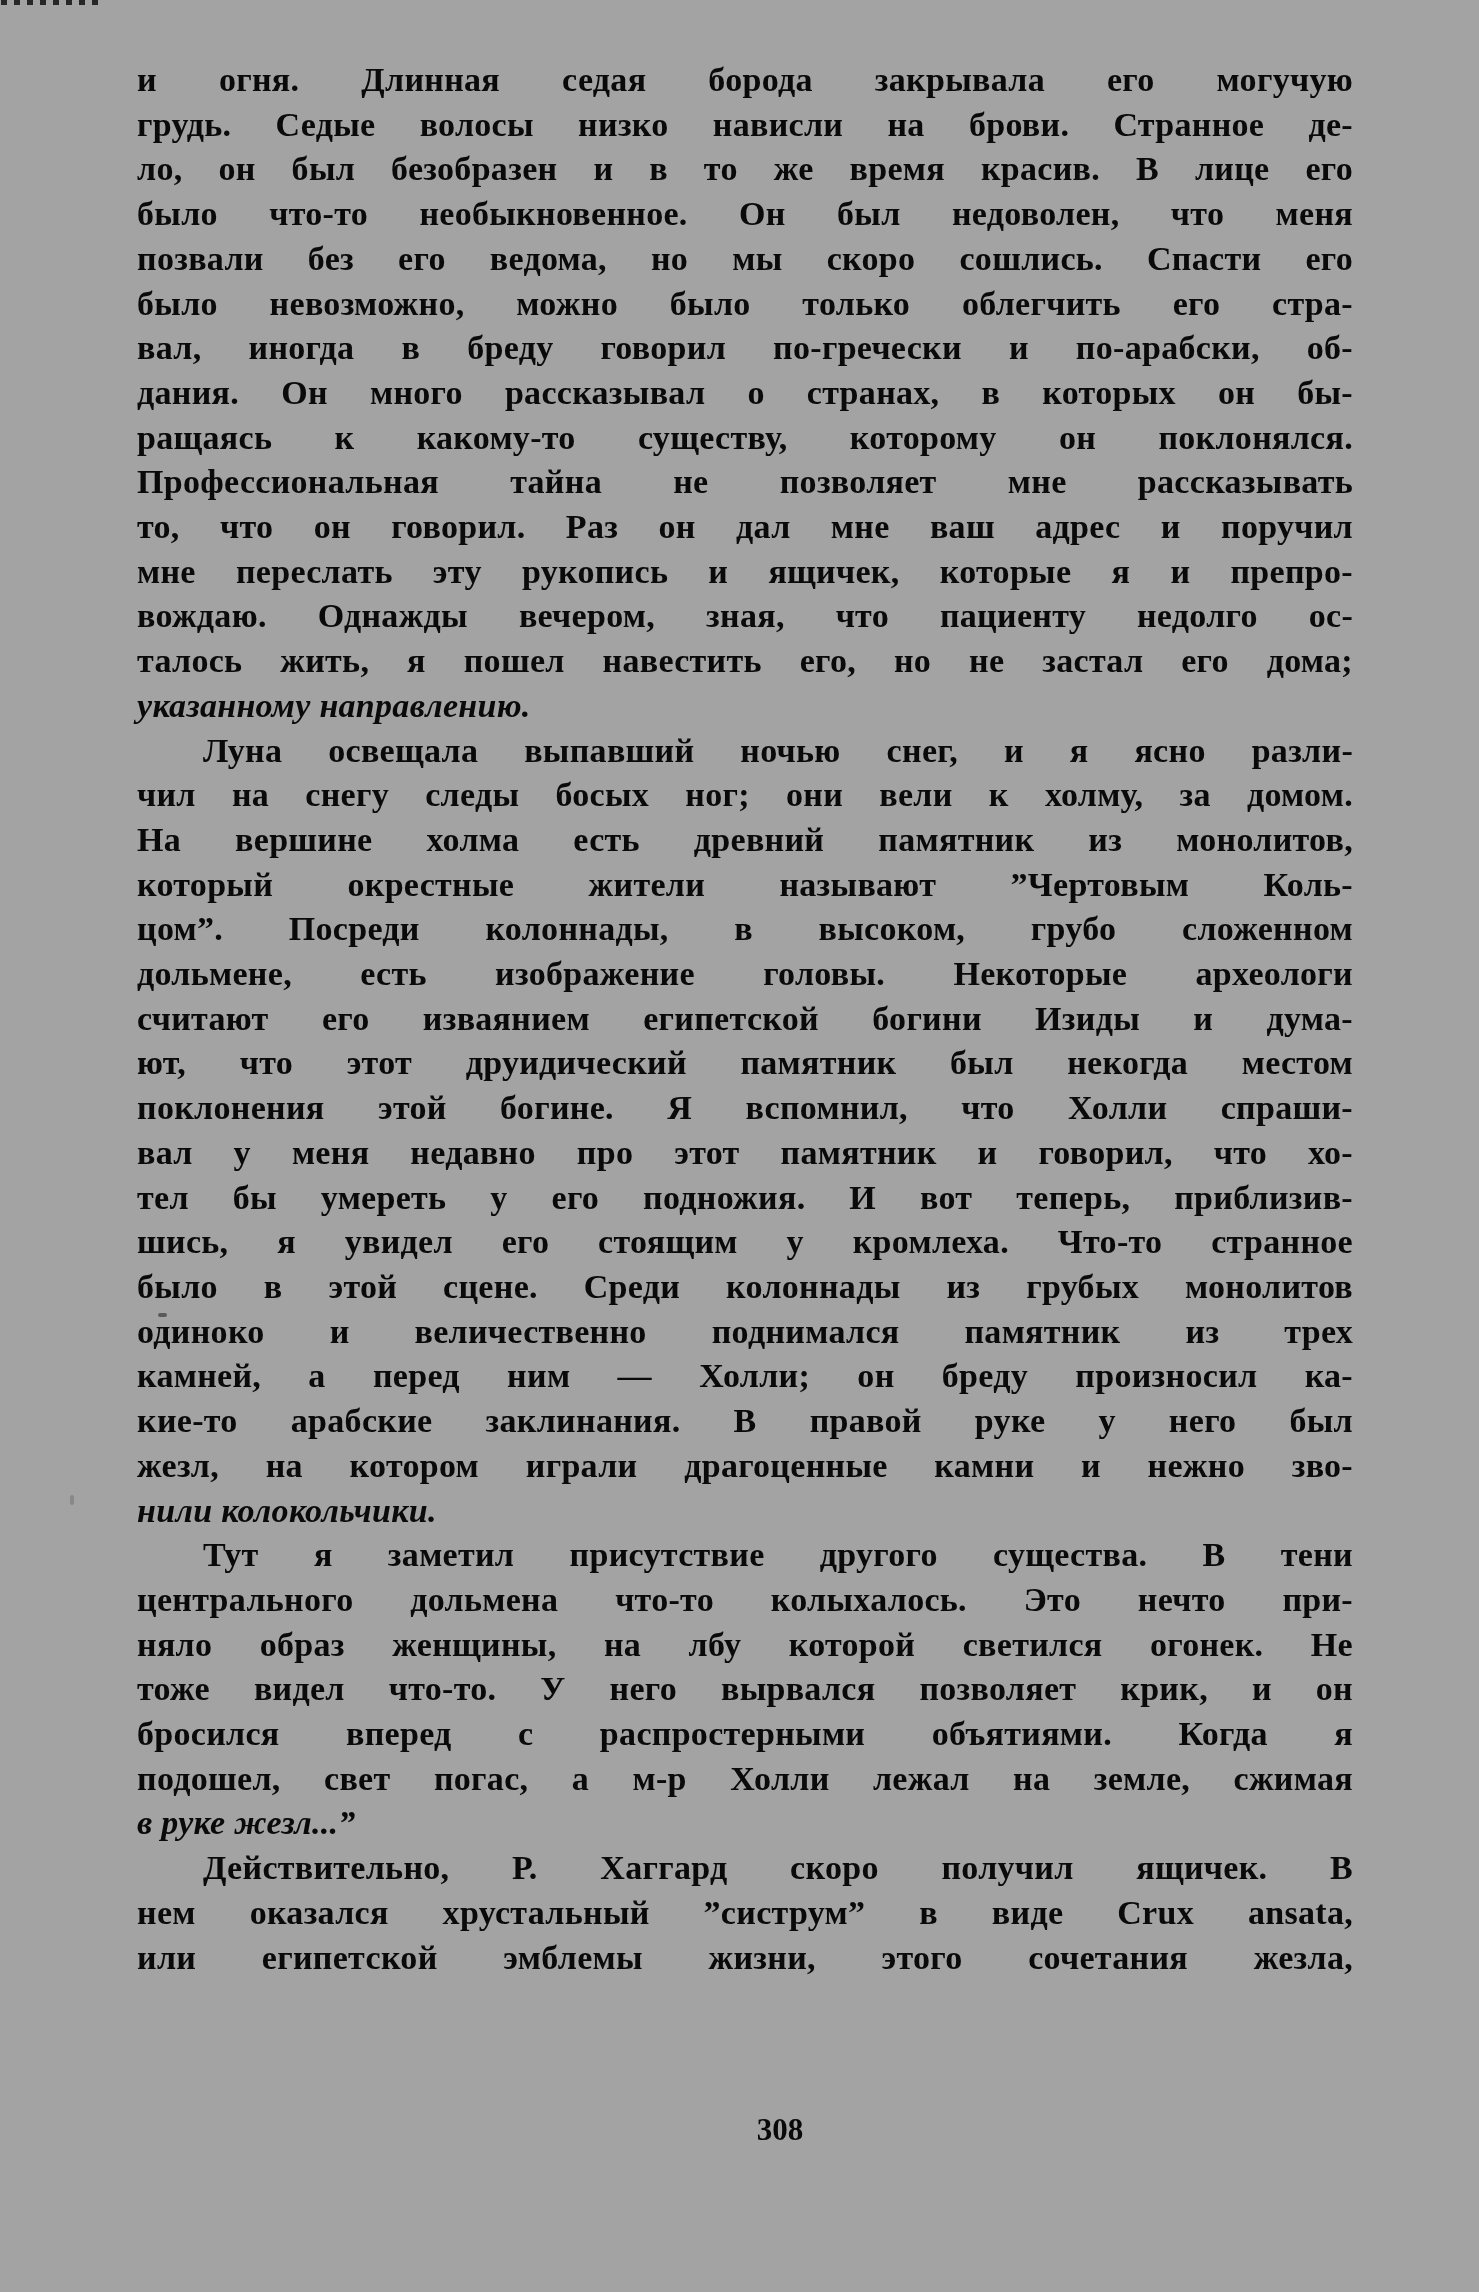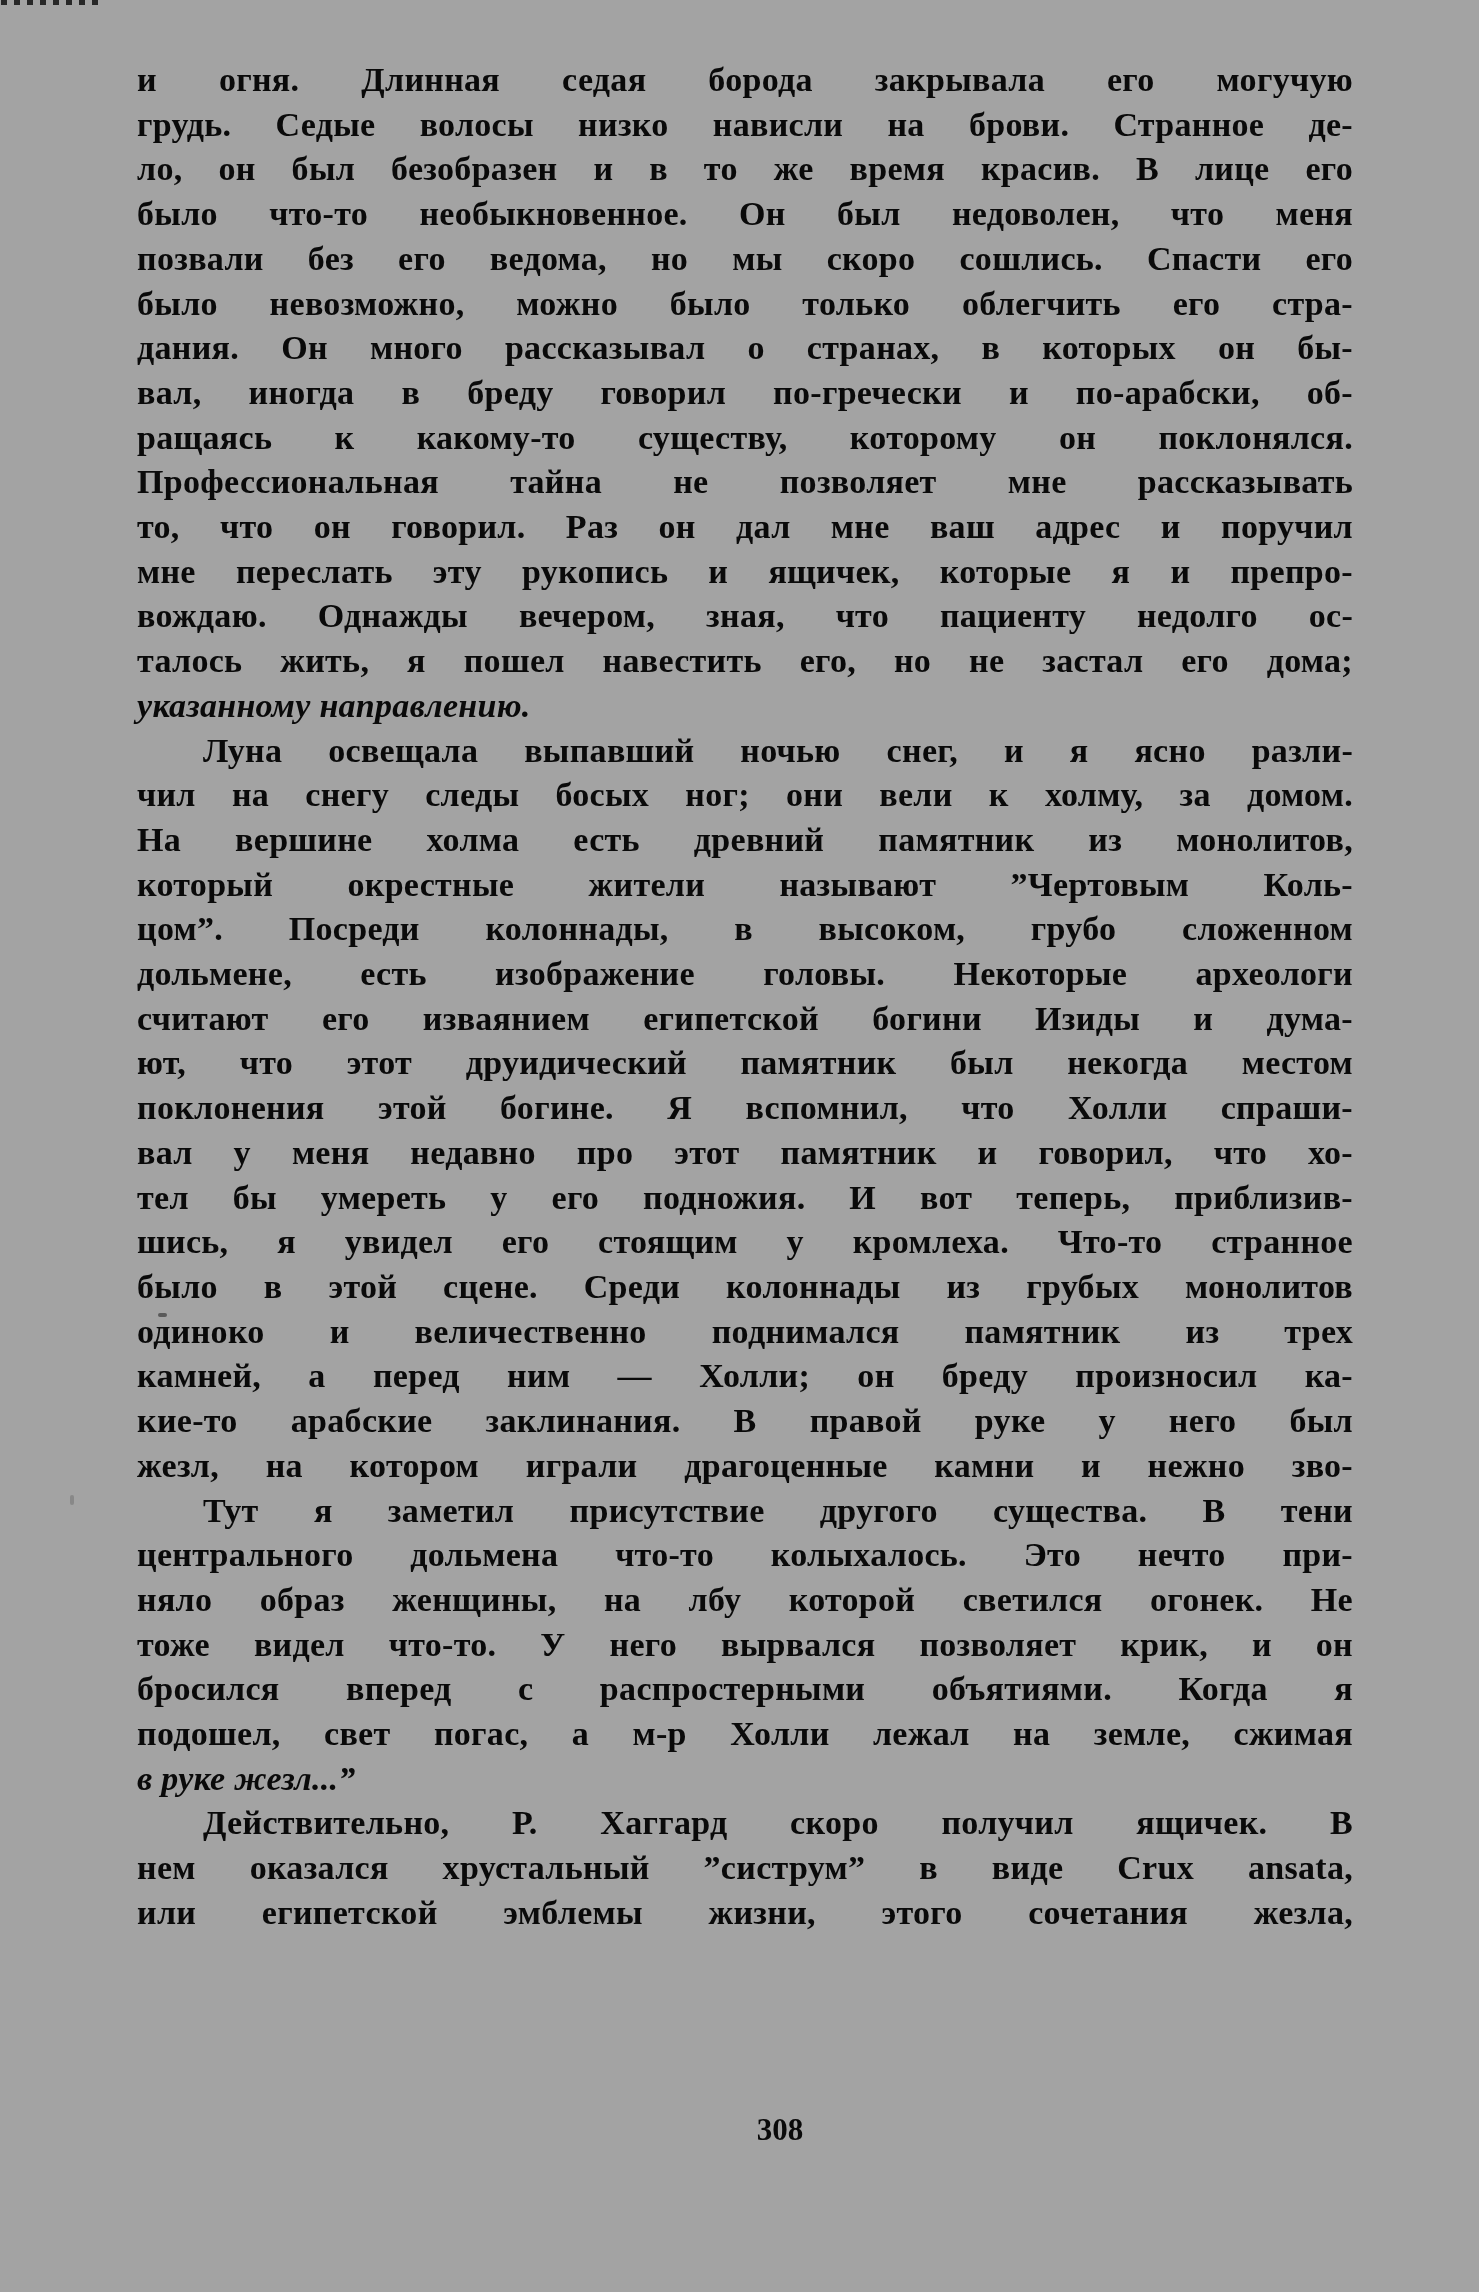--- a/index.html
+++ b/index.html
@@ -92,22 +92,22 @@
   <div class="scan-dot-a"></div>
   <div class="scan-dot-b"></div>
 
   <div class="text-block" id="text-block">
       <div class="line">и огня. Длинная седая борода закрывала его могучую</div>
       <div class="line">грудь. Седые волосы низко нависли на брови. Странное де-</div>
       <div class="line">ло, он был безобразен и в то же время красив. В лице его</div>
       <div class="line">было что-то необыкновенное. Он был недоволен, что меня</div>
       <div class="line">позвали без его ведома, но мы скоро сошлись. Спасти его</div>
       <div class="line">было невозможно, можно было только облегчить его стра-</div>
+      <div class="line">вал, иногда в бреду говорил по-гречески и по-арабски, об-</div>
       <div class="line">дания. Он много рассказывал о странах, в которых он бы-</div>
-      <div class="line">вал, иногда в бреду говорил по-гречески и по-арабски, об-</div>
       <div class="line">ращаясь к какому-то существу, которому он поклонялся.</div>
       <div class="line">Профессиональная тайна не позволяет мне рассказывать</div>
       <div class="line">то, что он говорил. Раз он дал мне ваш адрес и поручил</div>
       <div class="line">мне переслать эту рукопись и ящичек, которые я и препро-</div>
       <div class="line">вождаю. Однажды вечером, зная, что пациенту недолго ос-</div>
       <div class="line">талось жить, я пошел навестить его, но не застал его дома;</div>
       <div class="line pend">указанному направлению.</div>
       <div class="line indent">Луна освещала выпавший ночью снег, и я ясно разли-</div>
       <div class="line">чил на снегу следы босых ног; они вели к холму, за домом.</div>
       <div class="line">На вершине холма есть древний памятник из монолитов,</div>
@@ -118,20 +118,21 @@
       <div class="line">ют, что этот друидический памятник был некогда местом</div>
       <div class="line">поклонения этой богине. Я вспомнил, что Холли спраши-</div>
       <div class="line">вал у меня недавно про этот памятник и говорил, что хо-</div>
       <div class="line">тел бы умереть у его подножия. И вот теперь, приблизив-</div>
       <div class="line">шись, я увидел его стоящим у кромлеха. Что-то странное</div>
       <div class="line">было в этой сцене. Среди колоннады из грубых монолитов</div>
       <div class="line">одиноко и величественно поднимался памятник из трех</div>
       <div class="line">камней, а перед ним — Холли; он бреду произносил ка-</div>
       <div class="line">кие-то арабские заклинания. В правой руке у него был</div>
       <div class="line">жезл, на котором играли драгоценные камни и нежно зво-</div>
+      <div class="line pend">нили колокольчики.</div>
       <div class="line indent">Тут я заметил присутствие другого существа. В тени</div>
       <div class="line">центрального дольмена что-то колыхалось. Это нечто при-</div>
       <div class="line">няло образ женщины, на лбу которой светился огонек. Не</div>
       <div class="line">тоже видел что-то. У него вырвался позволяет крик, и он</div>
       <div class="line">бросился вперед с распростерными объятиями. Когда я</div>
       <div class="line">подошел, свет погас, а м-р Холли лежал на земле, сжимая</div>
       <div class="line pend">в руке жезл...”</div>
       <div class="line indent">Действительно, Р. Хаггард скоро получил ящичек. В</div>
       <div class="line">нем оказался хрустальный ”систрум” в виде Crux ansata,</div>
       <div class="line">или египетской   эмблемы жизни, этого сочетания жезла,</div>

